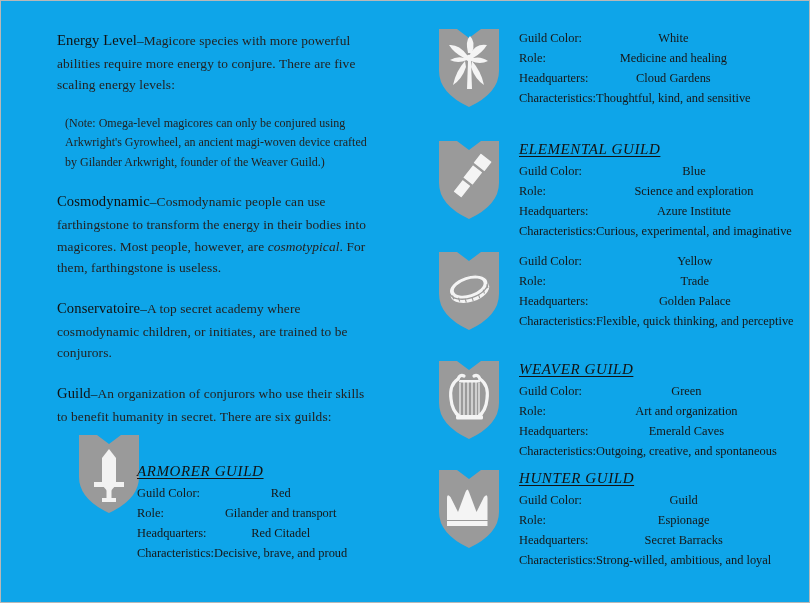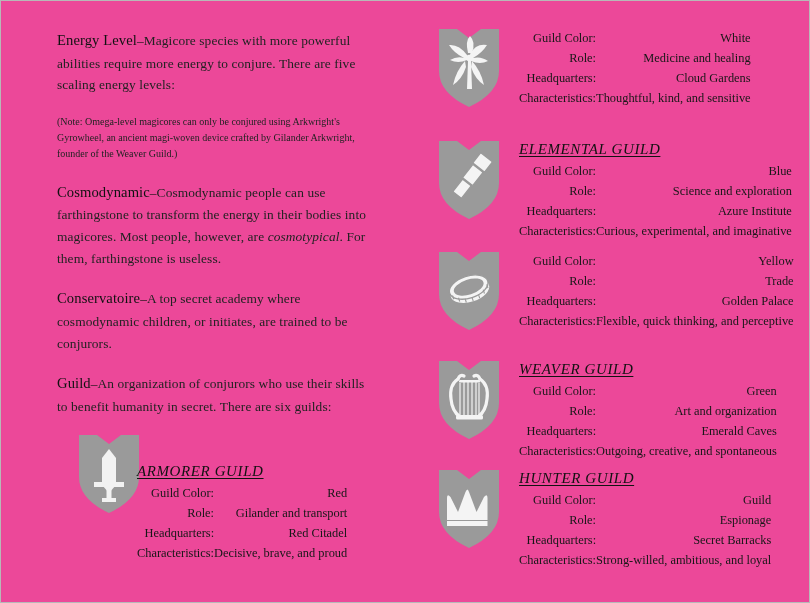--- a/index.html
+++ b/index.html
@@ -9,21 +9,21 @@
     background: #ffffff;
   }
   body {
     font-family: "Liberation Serif", "DejaVu Serif", serif;
     color: #1a1a1a;
   }
   #page {
     position: relative;
     width: 810px;
     height: 603px;
-    background: #ec4899;
+    background: #0ea5e9;
     border: 1px solid #b8b8b8;
     box-sizing: border-box;
     overflow: hidden;
   }
 
   
   .left-col {
     position: absolute;
     left: 56px;
     top: 28px;
@@ -45,23 +45,23 @@
 
   .levels {
     font-style: italic;
     font-size: 14.4px;
     letter-spacing: 0.55px;
     margin: 0 0 3px 0;
     color: #1b1b1b;
     white-space: nowrap;
   }
   .note {
-    font-size: 10px;
+    font-size: 12px;
     line-height: 1.62;
-    margin: 0 0 18px 0;
+    margin: 0 0 18px 8px;
     color: #222222;
   }
 
   
   .guild {
     position: absolute;
     display: block;
   }
   .shield-wrap {
     position: absolute;
@@ -92,26 +92,25 @@
     font-size: 12.4px;
     color: #1c1c1c;
   }
   table.guild-table td {
     padding: 1.2px 0;
     vertical-align: top;
     line-height: 1.42;
     white-space: nowrap;
   }
   td.gl {
-    text-align: right;
     padding-right: 9px;
     color: #171717;
   }
   td.gv {
-    text-align: right;
+    text-align: center;
     color: #171717;
   }
 
   
   #guild-armorer   { left: 76px;  top: 432px; }
   #guild-clairvoyant { left: 436px; top: 26px; }
   #guild-elemental { left: 436px; top: 138px; }
   #guild-metamorph { left: 436px; top: 249px; }
   #guild-weaver    { left: 436px; top: 358px; }
   #guild-hunter    { left: 436px; top: 467px; }

